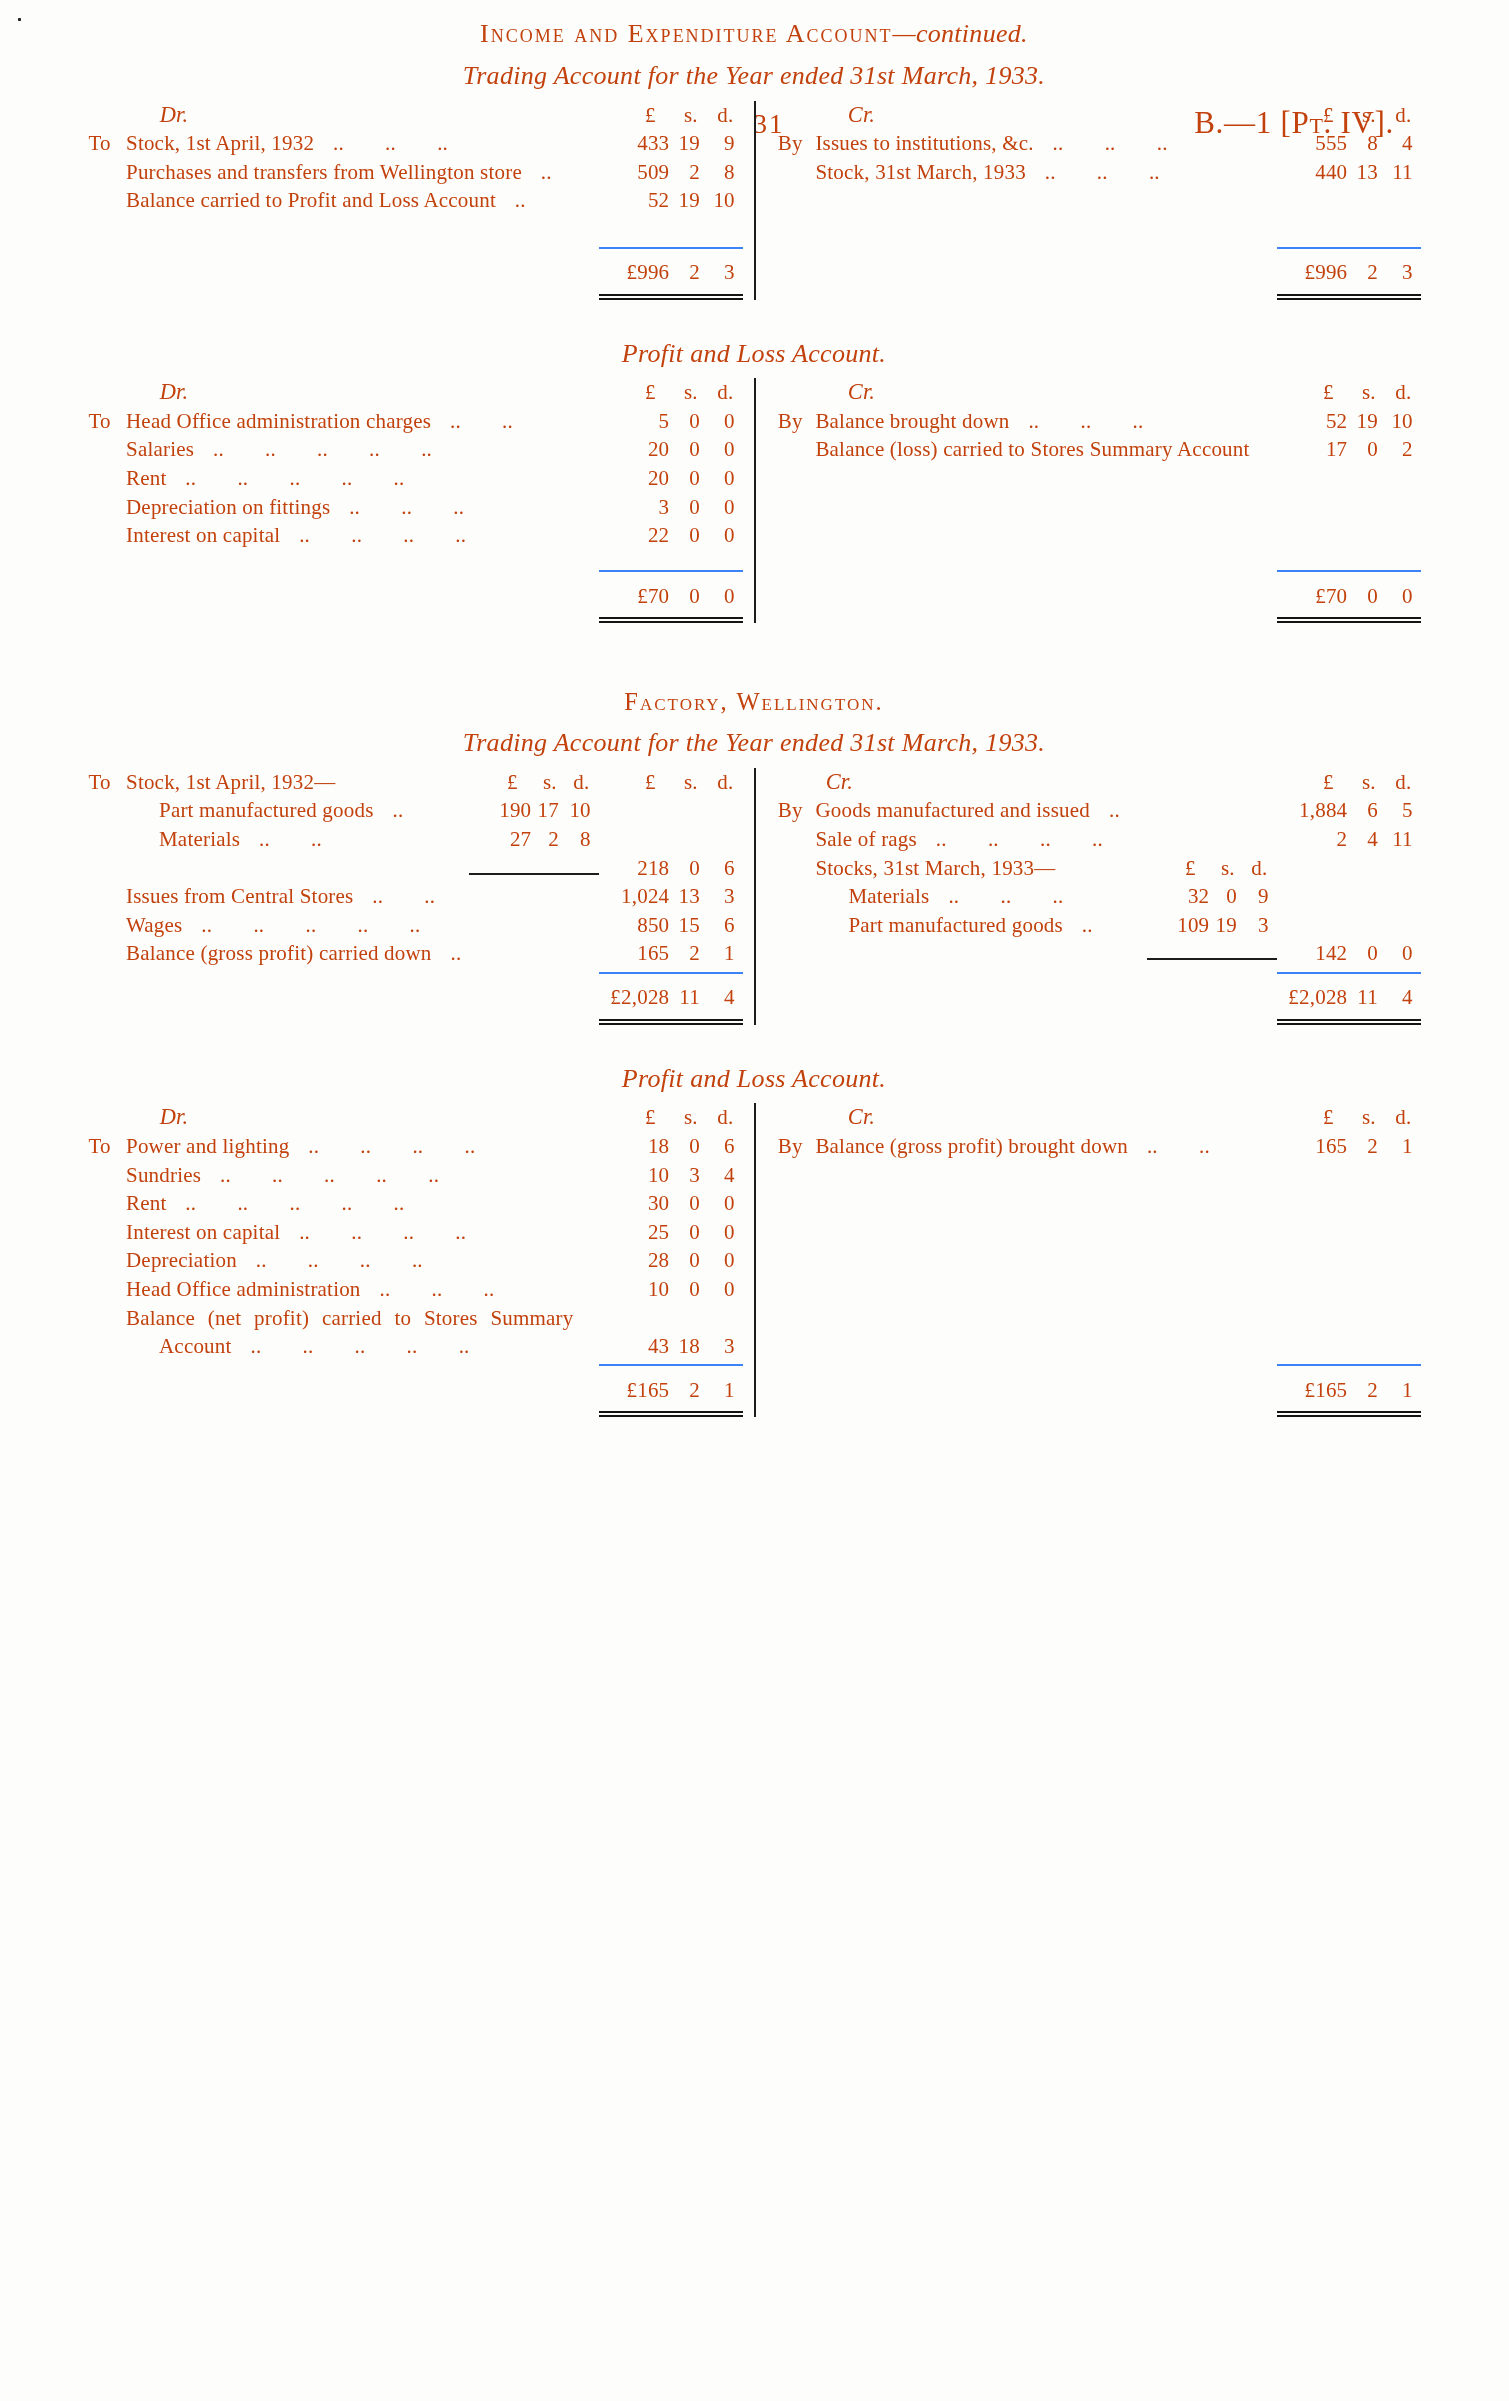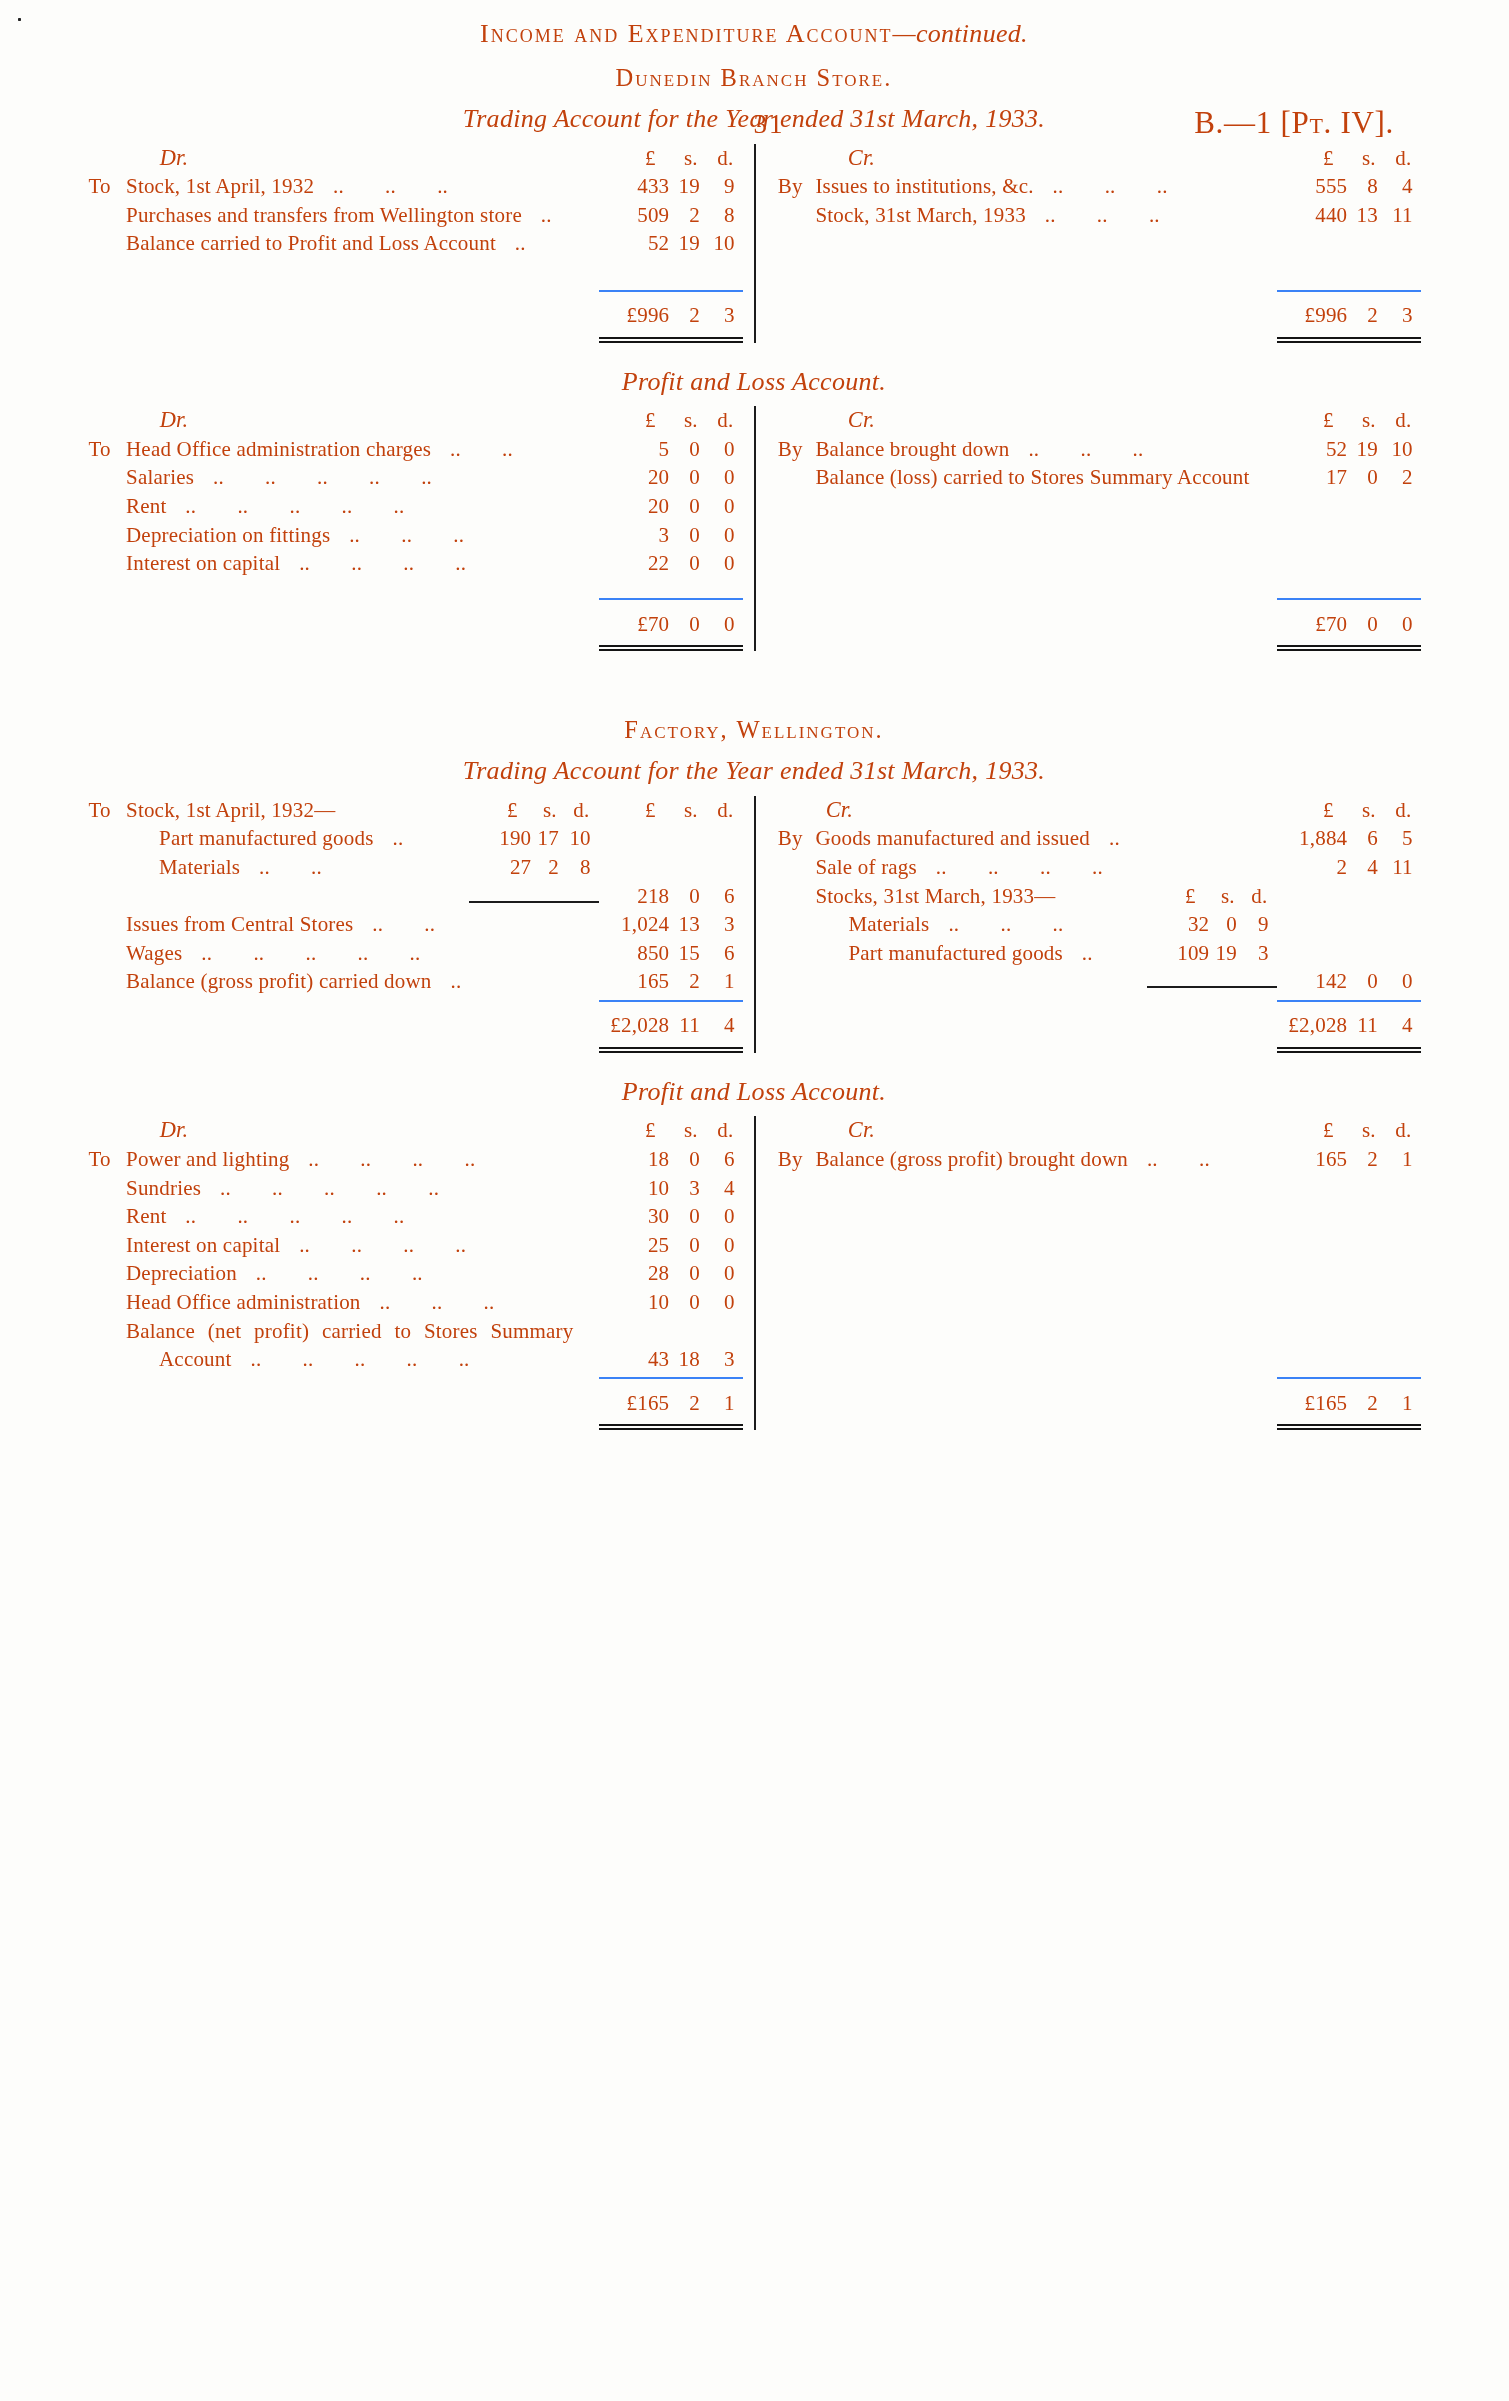--- a/index.html
+++ b/index.html
@@ -20,21 +20,21 @@
   .doc-ref{position:absolute;right:144px;top:-4.1px;font-size:31px;font-variant:small-caps;letter-spacing:0.7px;}
   
   .content{position:absolute;left:87px;top:0;width:1334px;}
   .h{margin:0;text-align:center;font-weight:normal;}
   .sc{font-variant:small-caps;letter-spacing:2px;}
   .cont{font-style:italic;letter-spacing:0.3px;}
   .dept{margin-top:457px;font-size:26px;}
   .acct{margin-top:19px;font-size:26px;}
   .store{margin-top:15px;font-size:24.5px;font-variant:small-caps;letter-spacing:2px;}
   .italic-title{margin-top:12.2px;font-size:26px;font-style:italic;letter-spacing:0.3px;}
-  .gap-lg{margin-top:24px;}
+  .gap-lg{margin-top:39px;}
   .gap-xl{margin-top:65px;}
   
   .ledger{margin-top:9.5px;display:flex;align-items:flex-end;}
   .half{width:50%;box-sizing:border-box;display:flex;flex-direction:column;}
   .half.dr{padding-right:11px;}
   .half.cr{border-left:2px solid #1c1c1c;padding-left:20.4px;}
   .rows{display:flex;flex-direction:column;flex:1 1 auto;}
   .row{display:flex;align-items:baseline;line-height:28.6px;min-height:28.6px;}
   .desc{flex:1 1 auto;min-width:0;position:relative;padding-left:39px;white-space:nowrap;overflow:hidden;}
   .row.hdr .desc{padding-left:0;}
@@ -69,21 +69,20 @@
 <div class="page">
   <header class="running-head">
     <div class="page-number">31</div>
     <div class="doc-ref">B.—1 [Pt. IV].</div>
   </header>
 
   <main class="content">
 
     <h2 class="h acct"><span class="sc">Income and Expenditure Account</span><span class="cont">—continued.</span></h2>
 
-    <h3 class="h store">Dunedin Branch Store.</h3>
 
     <div class="h italic-title">Trading Account for the Year ended 31st March, 1933.</div>
     <section class="ledger">
         <div class="half dr" style="min-height: 199px;">
           <div class="rows">
             <div class="row hdr">
               <div class="desc"><span class="side-label">Dr.</span></div>
               <span class="money outer sdh">
                 <span class="c pound">£</span>
                 <span class="c s">s.</span>

